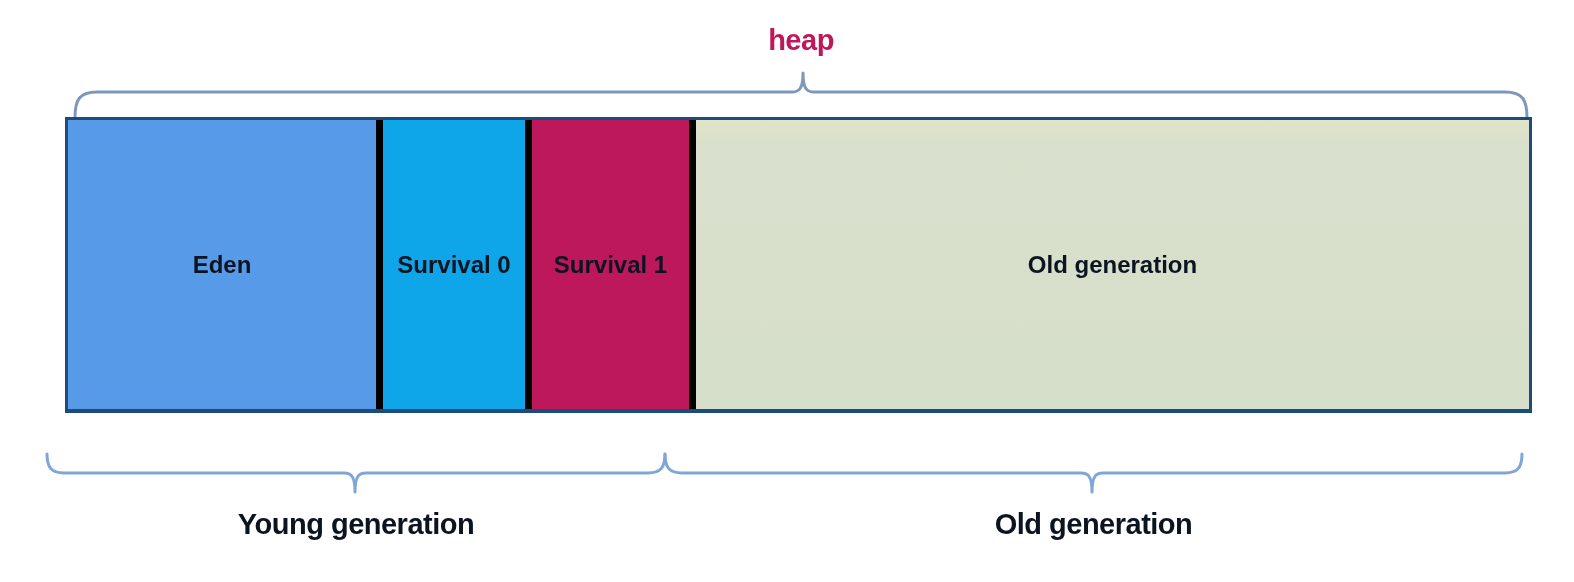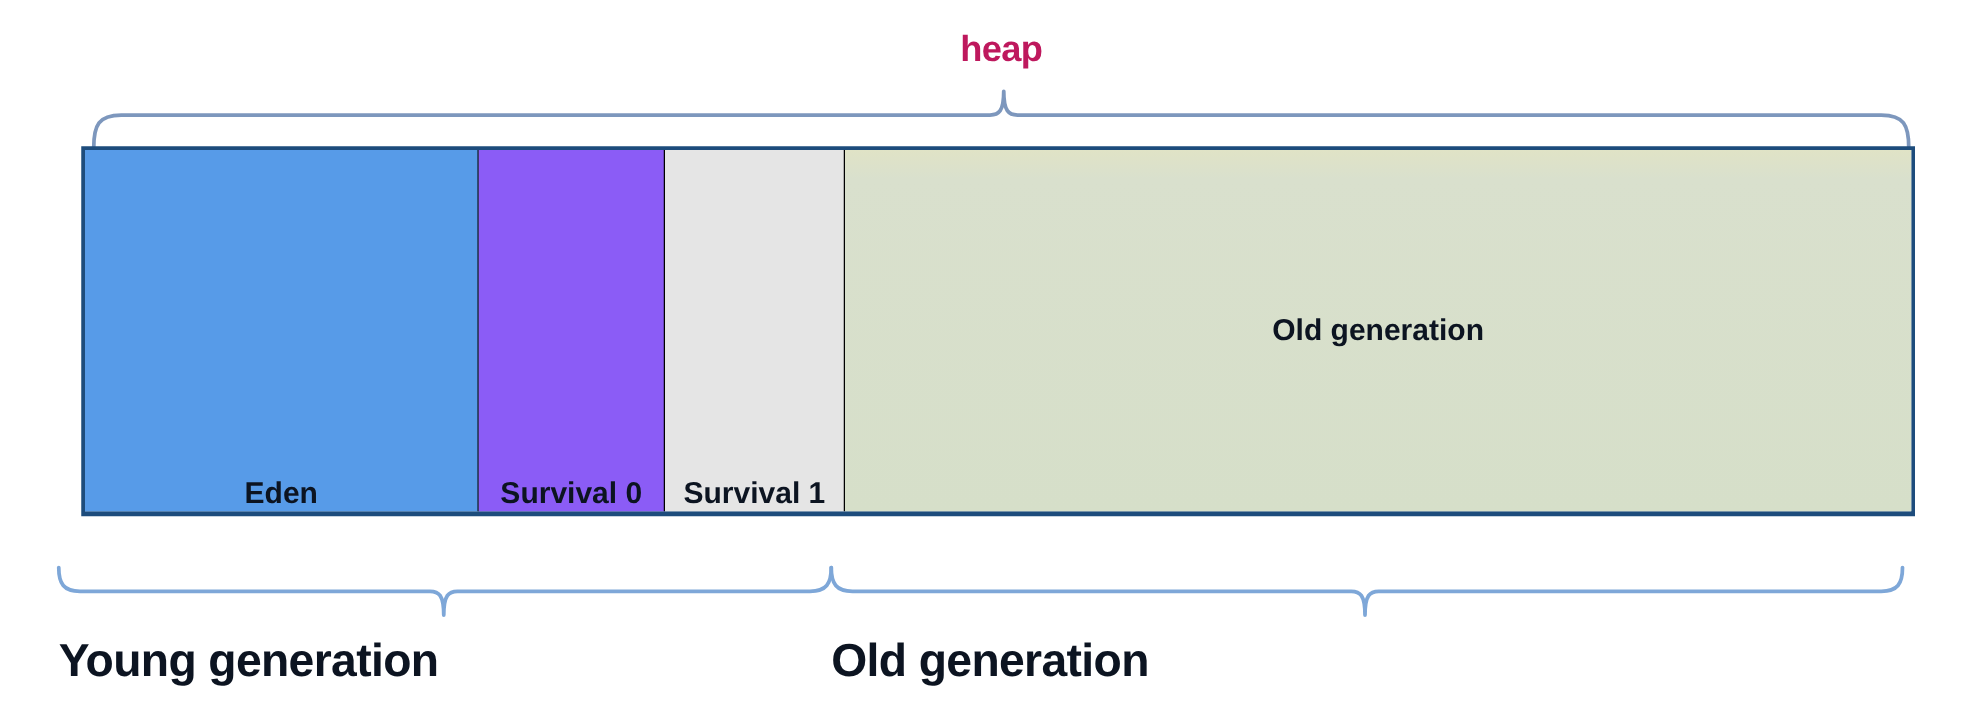--- a/index.html
+++ b/index.html
@@ -56,33 +56,33 @@
     box-sizing: border-box;
     height: 100%;
     display: flex;
     align-items: center;
     justify-content: center;
     font-size: 24px;
     font-weight: bold;
     color: #0c1421;
     white-space: nowrap;
   }
-  .region.divided { border-right: 1px solid #000000; align-items: flex-end; }
+  .region.divided { border-right: 7px solid #000000; }
   .region-eden       { width: 315px; background: #579be8; }
-  .region-survival0  { width: 149px; background: #8b5cf6; }
-  .region-survival1  { width: 144px; background: #e5e5e5; }
+  .region-survival0  { width: 149px; background: #0ea5e9; }
+  .region-survival1  { width: 164px; background: #be185d; }
   .region-old        {
     flex: 1;
     background: linear-gradient(180deg, #e0e3c6 0%, #d9e0cd 8%, #d6dfc9 100%);
   }
   .gen-label {
     position: absolute;
     top: 508px;
-    text-align: left;
-    font-size: 37px;
+    text-align: center;
+    font-size: 29px;
     font-weight: bold;
     color: #0c1421;
     letter-spacing: -0.5px;
     white-space: nowrap;
   }
   .gen-label-young { left: 47px;  width: 618px; }
   .gen-label-old   { left: 665px; width: 857px; }
 </style>
 </head>
 <body>

